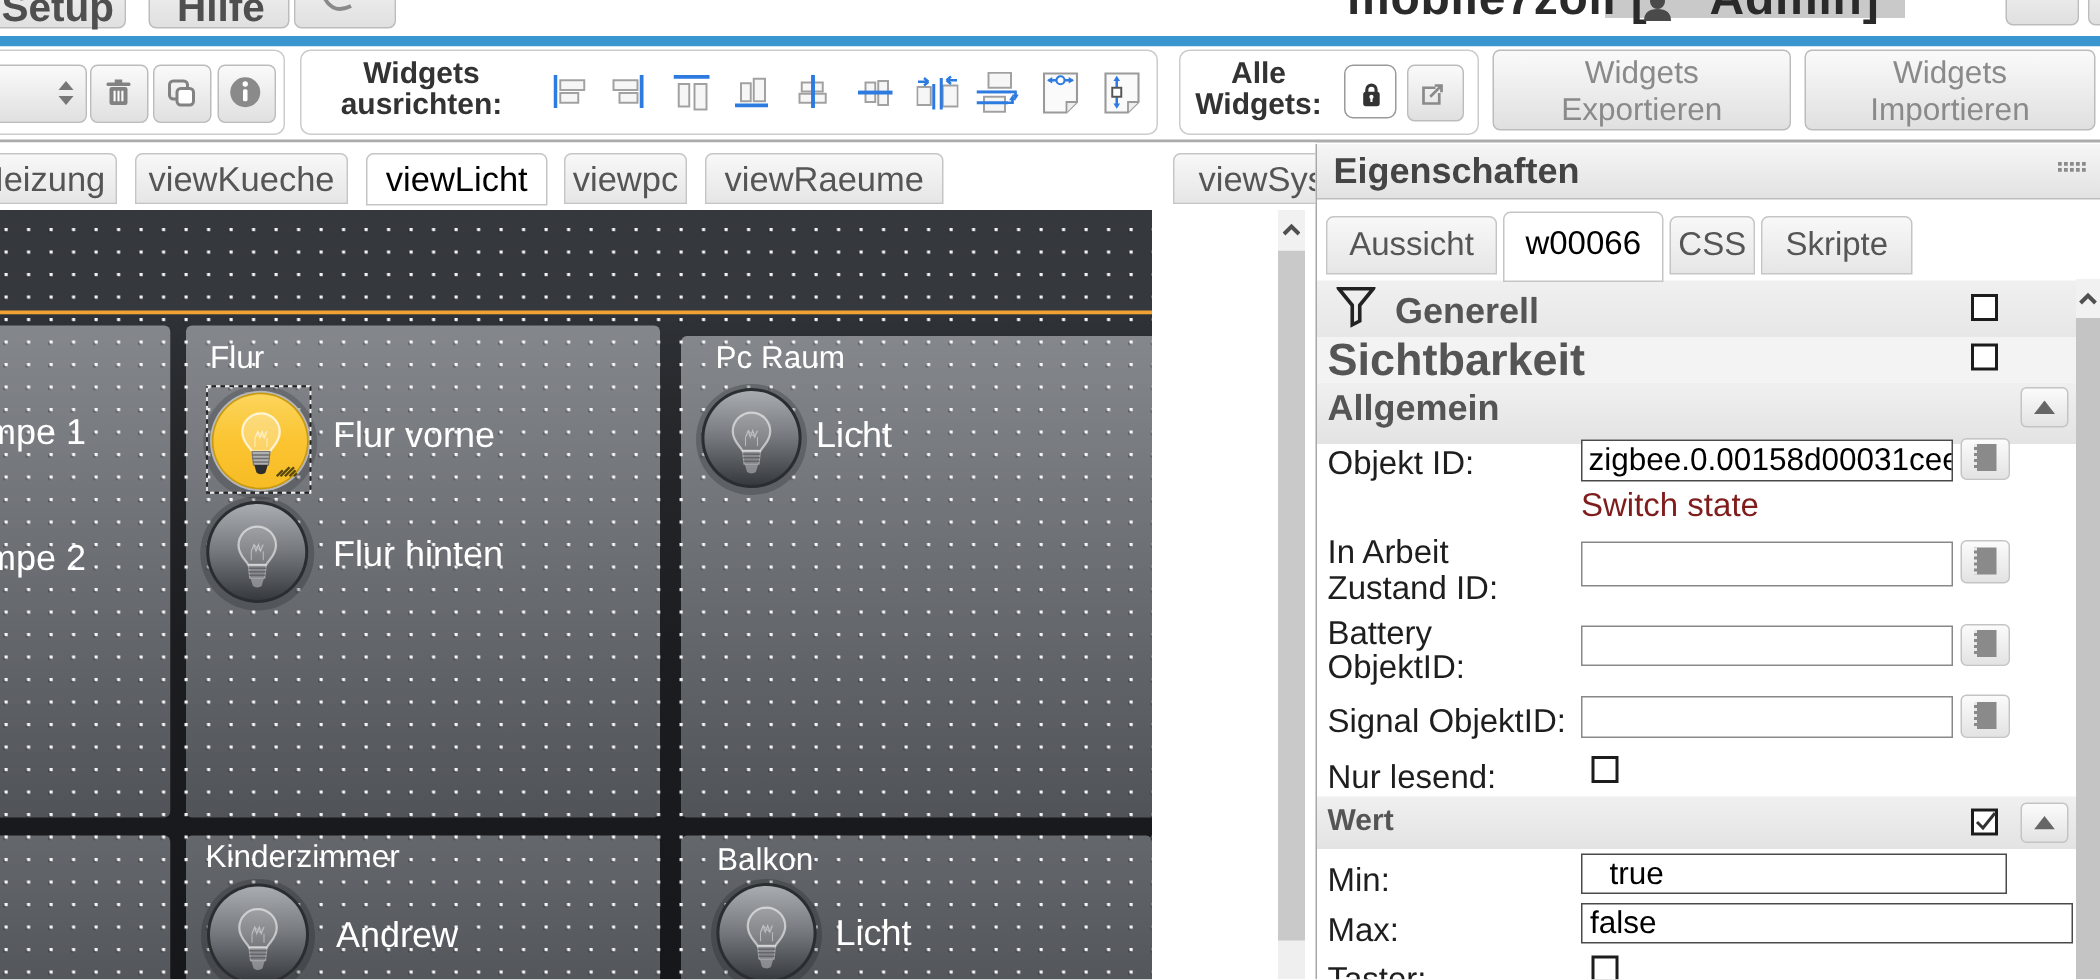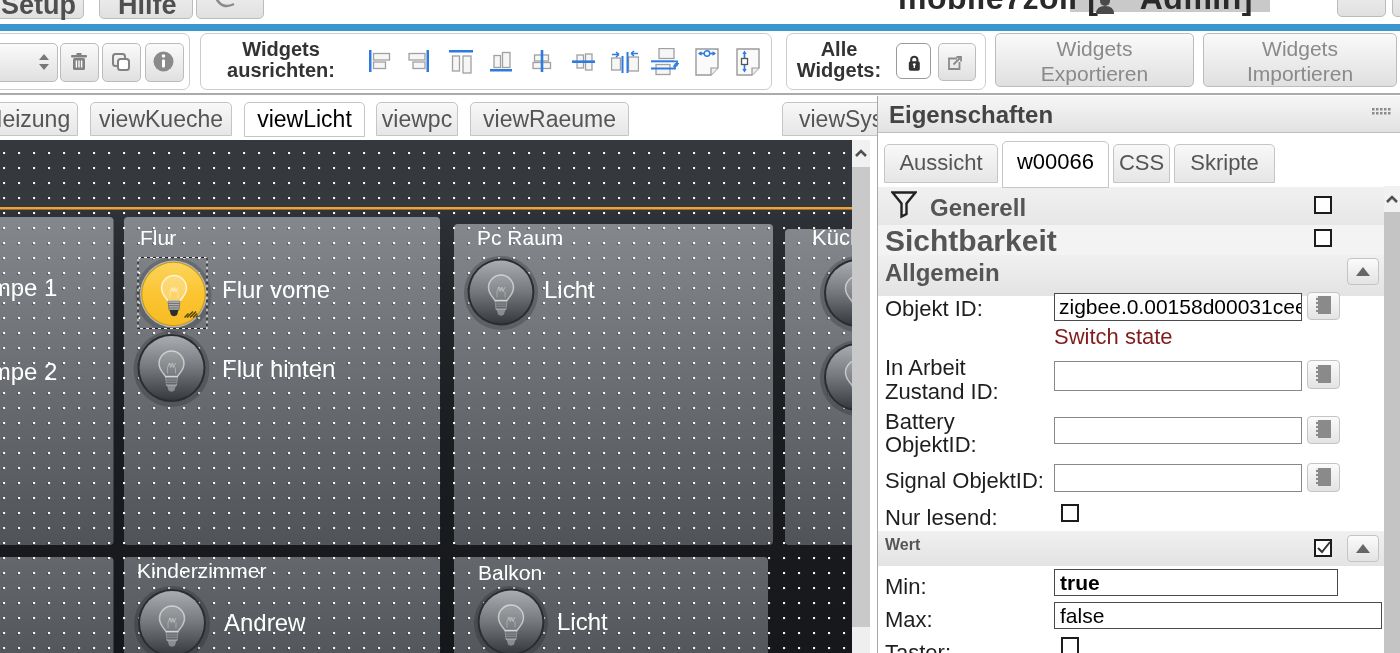--- a/index.html
+++ b/index.html
@@ -195,21 +195,21 @@
     <div class="tab" style="left:90px;top:7px;width:142px;height:34px;line-height:32px;">viewKueche</div>
 
     <div class="tab" style="left:376px;top:7px;width:82px;height:34px;line-height:32px;">viewpc</div>
 
     <div class="tab" style="left:470px;top:7px;width:159px;height:34px;line-height:32px;">viewRaeume</div>
 
 
     <div class="tab" style="left:782px;top:7px;width:140px;height:34px;line-height:32px;text-align:left;padding-left:16px;">viewSys</div>
   </div>
 
-  <div class="abs" id="canvasbox" style="left:0;top:140px;width:852px;height:513px;background:#35383d;overflow:hidden;">
+  <div class="abs" id="canvasbox" style="left:0;top:140px;width:768px;height:513px;background:#35383d;overflow:hidden;">
   <svg width="852" height="513" viewBox="0 0 852 513" xmlns="http://www.w3.org/2000/svg" style="display:block">
     <defs>
       <linearGradient id="card1" x1="0" y1="0" x2="0" y2="1">
         <stop offset="0" stop-color="#84878c"></stop>
             <stop offset="1" stop-color="#505358"></stop>
       </linearGradient>
       <linearGradient id="bdrop" x1="0" y1="0" x2="0" y2="1">
         <stop offset="0" stop-color="#2f3236"></stop>
             <stop offset="0.05" stop-color="#2b2e32"></stop>
             <stop offset="0.2" stop-color="#242629"></stop>
@@ -455,35 +455,35 @@
     <div class="inp" style="left:176px;top:368px;width:248px;height:28px;border-color:#888;"></div>
 
     <div class="selbtn" style="left:429px;top:367px;width:31px;height:27px;"></div>
     <div class="abs" style="left:438px;top:372px;width:13px;height:18px;background:#8a8a8a;border-left:2px dotted #e8e8e8;"></div>
 
     <div class="lbl" style="left:7px;top:409px;">Nur lesend:</div>
 
     <div class="cb" style="left:183px;top:408px;"></div>
 
     <div class="abs" style="left:0;top:435px;width:507px;height:35px;background:linear-gradient(#f0f0f0,#e3e3e3);"></div>
-    <div class="abs" style="left:7px;top:440px;font-size:16px;font-weight:bold;color:#555;">Wert</div>
+    <div class="abs" style="left:7px;top:440px;font-size:20px;font-weight:bold;color:#555;">Wert</div>
 
     <div class="cb" style="left:436px;top:443px;"></div>
     <svg class="abs" style="left:438px;top:444px;" width="16" height="16" viewBox="0 0 16 16">
         <path d="M2,8 L6,12 L14,2" stroke="#333" stroke-width="2" fill="none"></path>
       </svg>
 
     <div class="selbtn" style="left:469px;top:439px;"></div>
     <svg class="abs" style="left:478px;top:448px;" width="14" height="9" viewBox="0 0 14 9">
         <path d="M0,9 L7,0 L14,9 Z" fill="#666"></path>
       </svg>
 
     <div class="lbl" style="left:7px;top:478px;">Min:</div>
 
-    <div class="inp" style="left:176px;top:473px;width:284px;height:27px;line-height:25px;padding-left:5px;font-weight:bold;">true</div>
+    <div class="inp" style="left:176px;top:473px;width:284px;height:27px;line-height:25px;padding-left:18px;">true</div>
 
     <div class="lbl" style="left:7px;top:511px;">Max:</div>
 
     <div class="inp" style="left:176px;top:506px;width:328px;height:27px;line-height:25px;padding-left:5px;">false</div>
 
     <div class="lbl" style="left:7px;top:544px;">Taster:</div>
 
     <div class="cb" style="left:183px;top:541px;"></div>
   </div>
 

